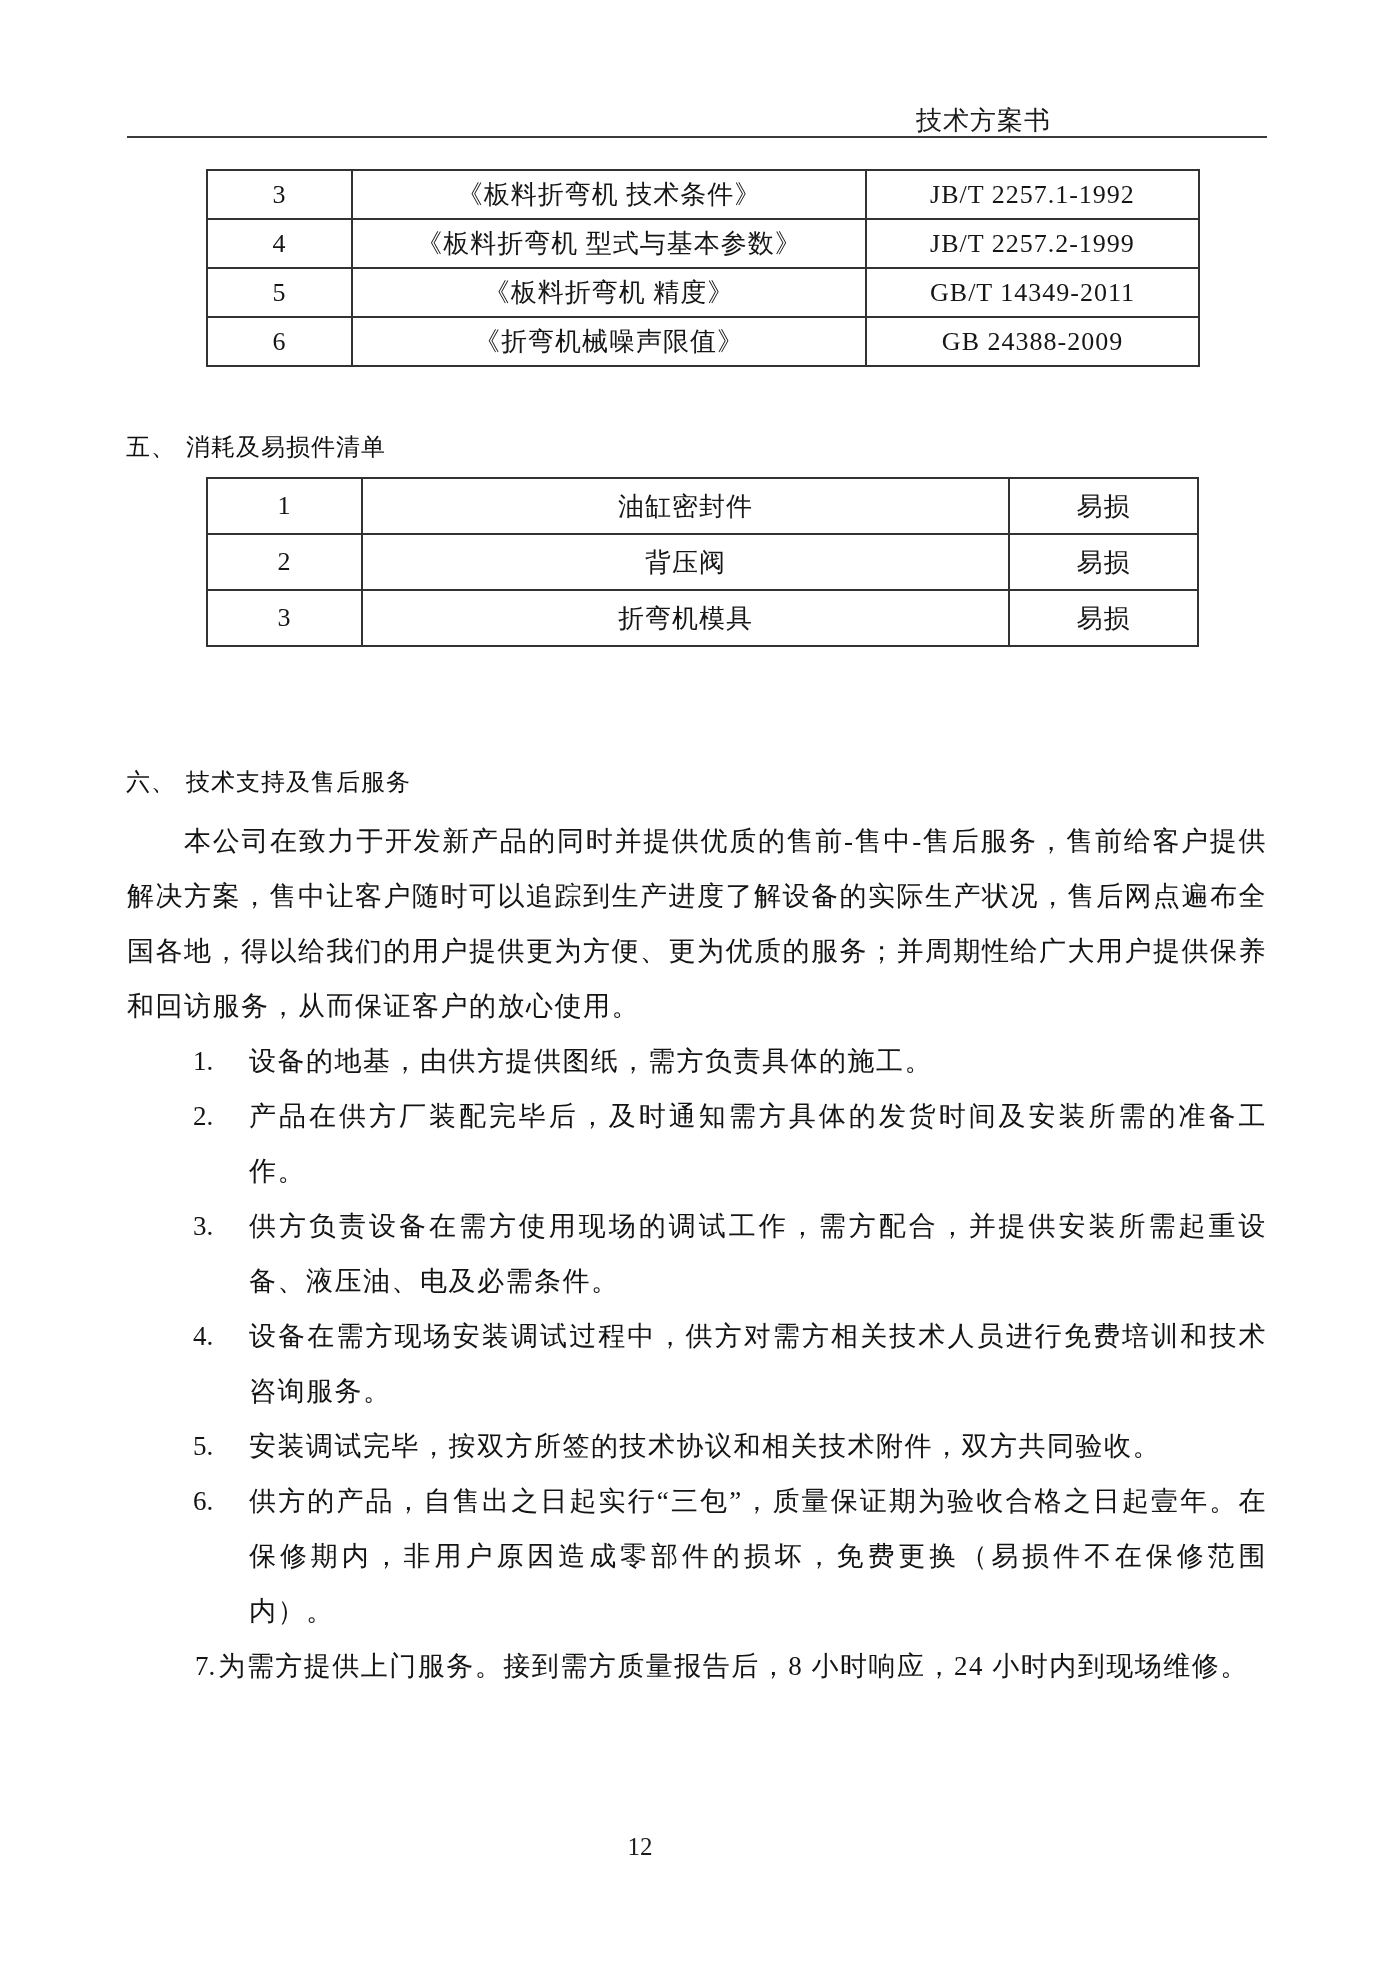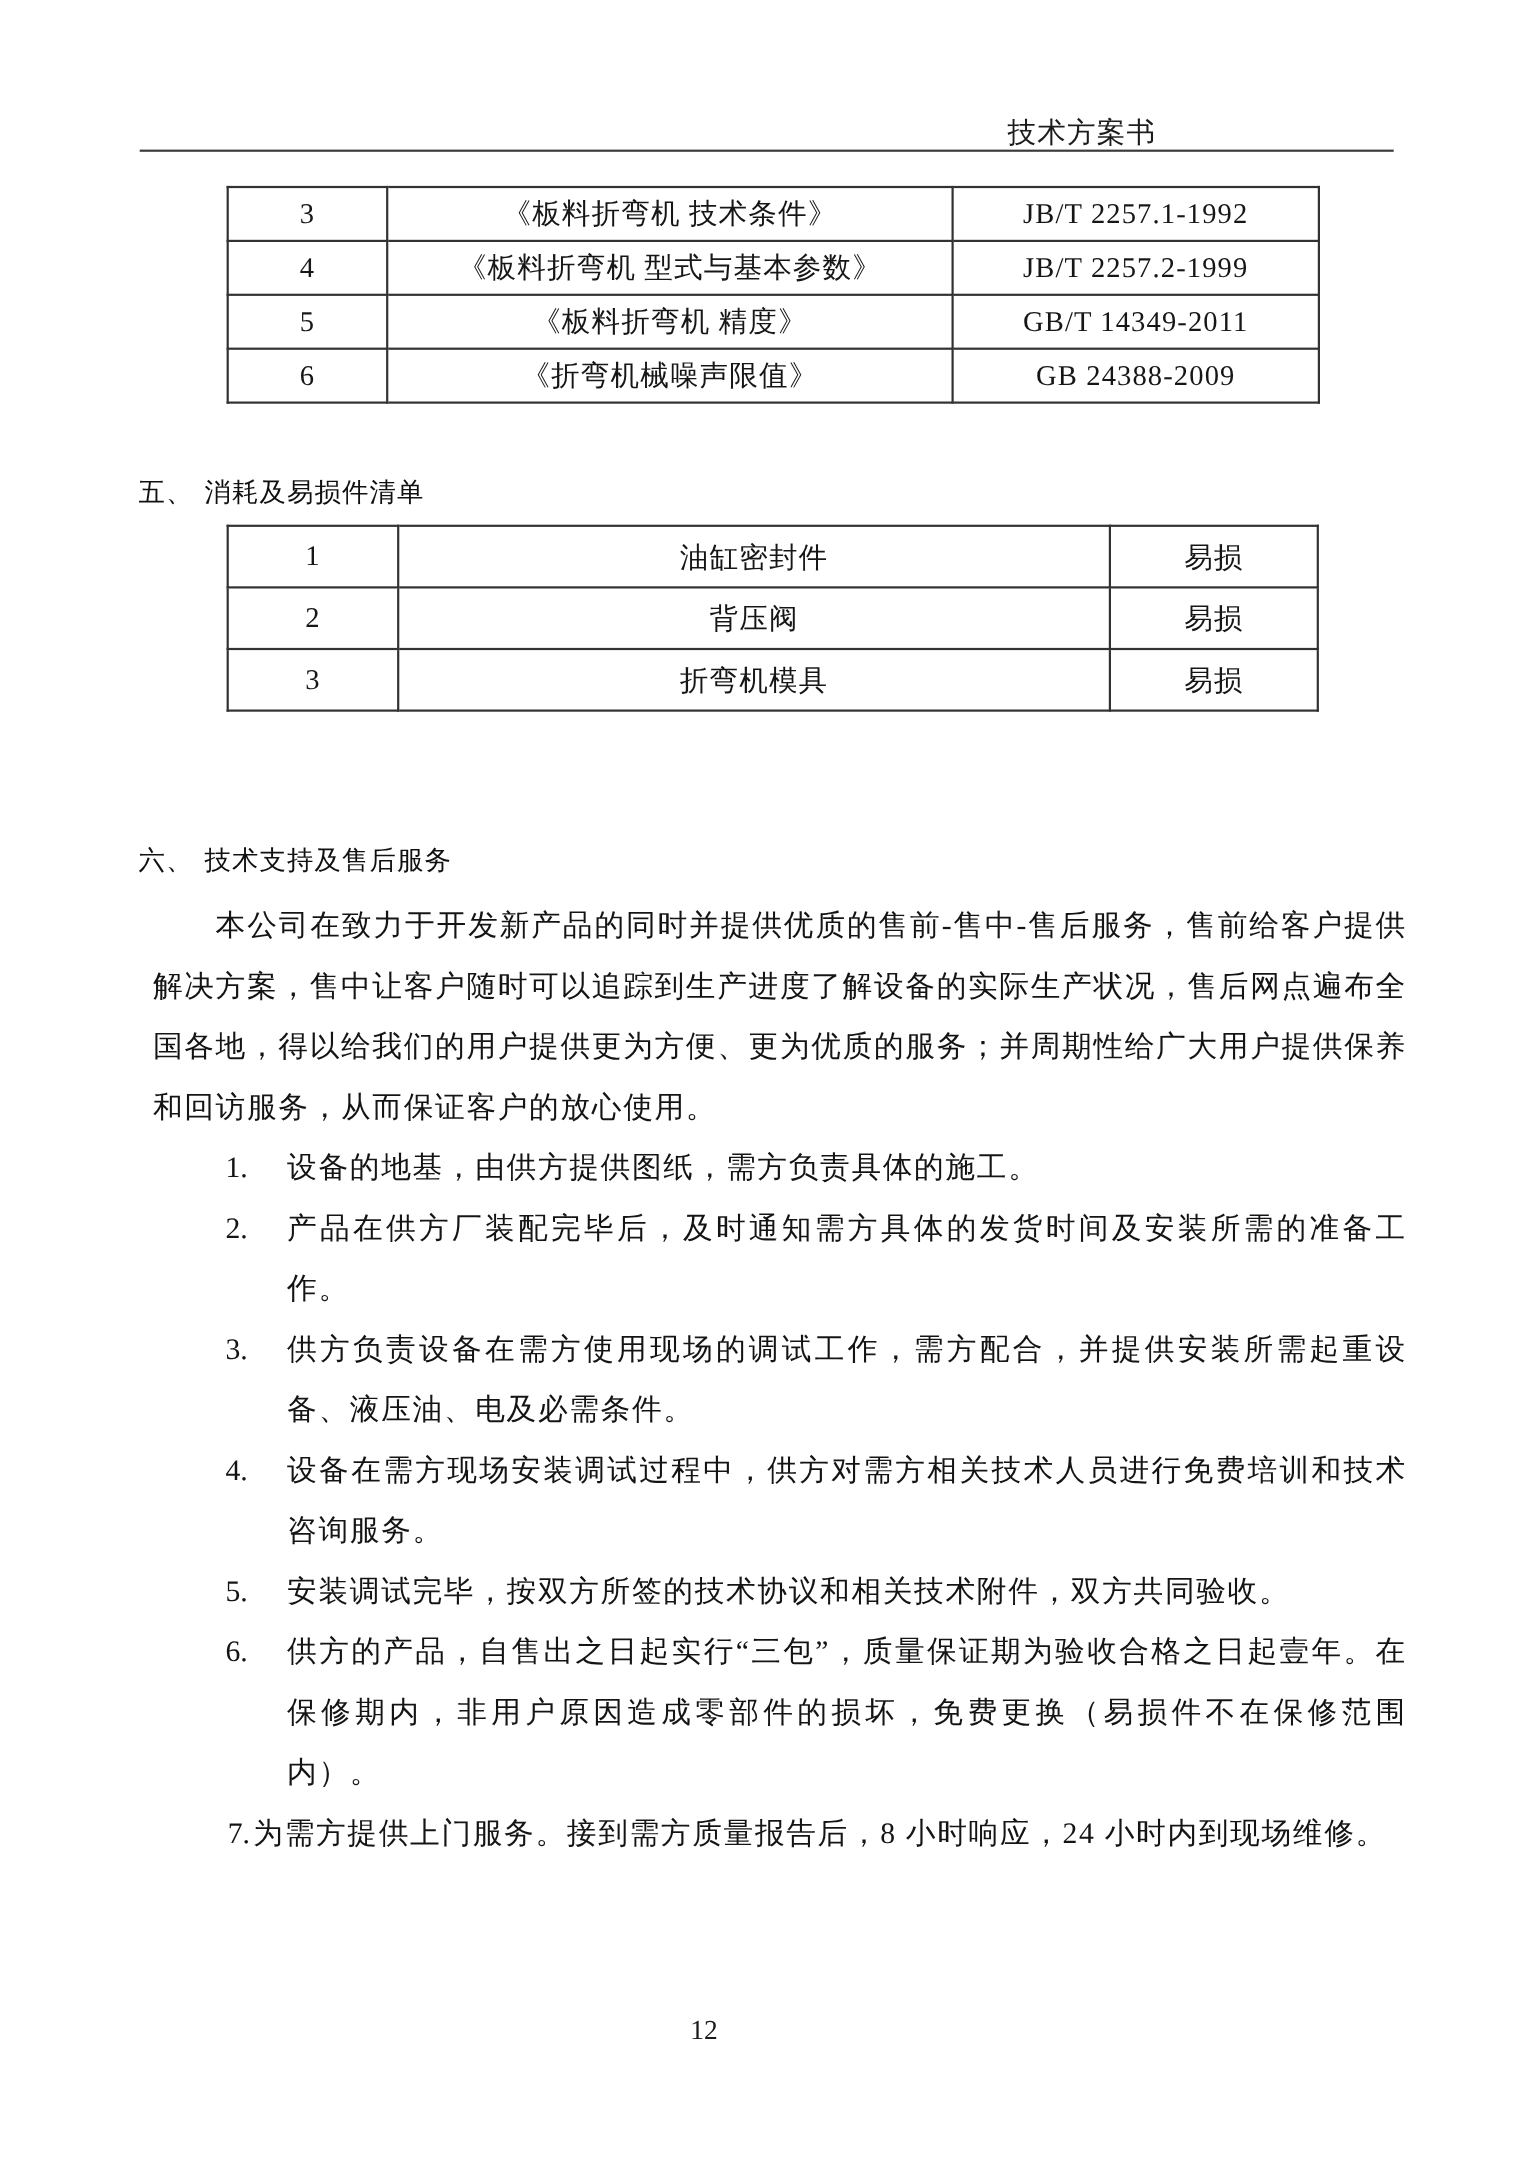--- a/index.html
+++ b/index.html
@@ -49,21 +49,21 @@
     position:absolute; left:126px;
     font-size:24px; letter-spacing:1px; color:#101010;
   }
   .sec-heading .hnum { margin-right:10px; }
   .sec5 { top:431px; }
   .sec6 { top:766px; }
   
   .body-text {
     position:absolute; left:127px; top:814px; width:1140px;
     font-size:27px; line-height:55px; letter-spacing:1.5px;
-    text-align:justify; color:#141414;margin-left:12px;
+    text-align:justify; color:#141414;
   }
   .intro { text-indent:57px; }
   .list-item { position:relative; padding-left:122px; }
   .list-item .num { position:absolute; left:66px; top:0; letter-spacing:0; }
   .list-item.flush { padding-left:68px; }
   .list-item.flush .num { position:static; margin-right:3px; }
   
   .page-number {
     position:absolute; left:0; top:1833px; width:1280px;
     text-align:center; font-size:25px; color:#1a1a1a;

